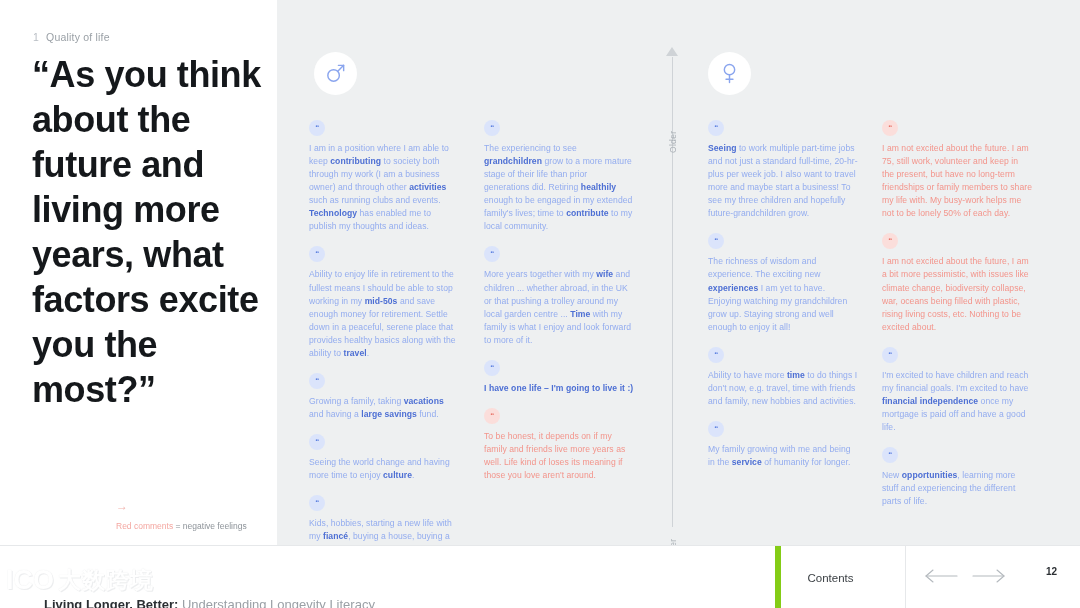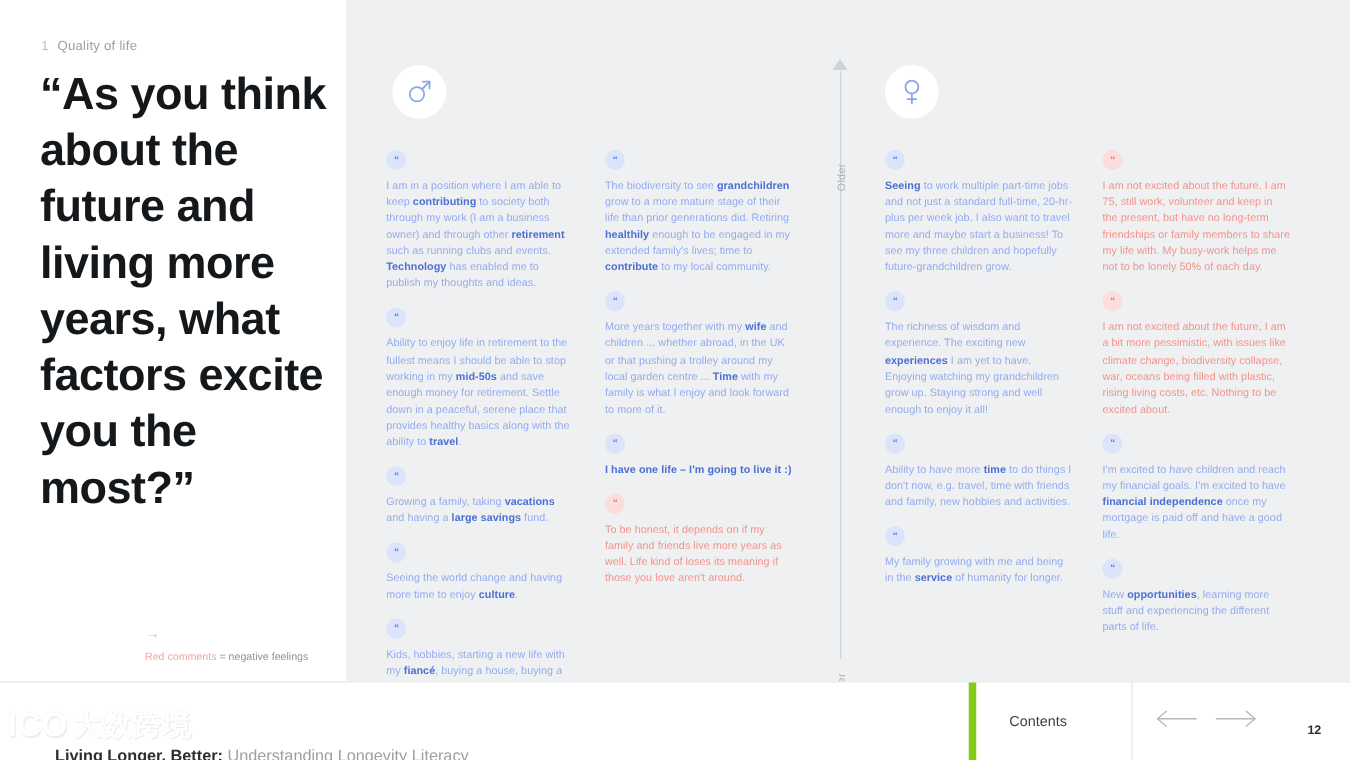--- a/index.html
+++ b/index.html
@@ -115,21 +115,21 @@
   #contents-link { font-size:11.5px; color:#3c4145; }
 
   #nav-cell {
     position:absolute; left:905px; top:0; width:118px; height:63px;
     border-left:1px solid #e6e8ea;
     display:flex; align-items:center; justify-content:center; gap:14px;
   }
   .nav-arrow { color:#b4b9be; display:block; }
 
   #page-num {
-    position:absolute; left:1023px; top:16px; width:57px; height:45px;
+    position:absolute; left:1023px; top:3px; width:57px; height:45px;
     display:flex; align-items:center; justify-content:center;
     font-size:10px; font-weight:bold; color:#2b2f33;
   }
 
   
   #watermark {
     position:absolute; left:6px; top:556px; width:150px; height:48px;
     opacity:.33; pointer-events:none;
     display:flex; align-items:center; gap:4px;
   }
@@ -180,21 +180,21 @@
   <div id="axis">
     <div class="head"></div>
     <div class="line"></div>
     <div class="axis-label" id="axis-older">Older</div>
     <div class="axis-label" id="axis-younger">Younger</div>
   </div>
 
   <div class="column" id="col-0">
       <div class="quote tone-blue">
         <div class="qmark">“</div>
-        <div class="qtext"><span>I am in a position where I am able to keep </span><b>contributing</b><span> to society both through my work (I am a business owner) and through other </span><b>retirement</b><span> such as running clubs and events. </span><b>Technology</b><span> has enabled me to publish my thoughts and ideas.</span></div>
+        <div class="qtext"><span>I am in a position where I am able to keep </span><b>contributing</b><span> to society both through my work (I am a business owner) and through other </span><b>activities</b><span> such as running clubs and events. </span><b>Technology</b><span> has enabled me to publish my thoughts and ideas.</span></div>
       </div>
       <div class="quote tone-blue">
         <div class="qmark">“</div>
         <div class="qtext"><span>Ability to enjoy life in retirement to the fullest means I should be able to stop working in my </span><b>mid-50s</b><span> and save enough money for retirement. Settle down in a peaceful, serene place that provides healthy basics along with the ability to </span><b>travel</b><span>.</span></div>
       </div>
       <div class="quote tone-blue">
         <div class="qmark">“</div>
         <div class="qtext"><span>Growing a family, taking </span><b>vacations</b><span> and having a </span><b>large savings</b><span> fund.</span></div>
       </div>
       <div class="quote tone-blue">
@@ -202,21 +202,21 @@
         <div class="qtext"><span>Seeing the world change and having more time to enjoy </span><b>culture</b><span>.</span></div>
       </div>
       <div class="quote tone-blue">
         <div class="qmark">“</div>
         <div class="qtext"><span>Kids, hobbies, starting a new life with my </span><b>fiancé</b><span>, buying a house, buying a car, buying a </span><b>boat</b><span>.</span></div>
       </div>
     </div>
   <div class="column" id="col-1">
       <div class="quote tone-blue">
         <div class="qmark">“</div>
-        <div class="qtext"><span>The biodiversity to see </span><b>grandchildren</b><span> grow to a more mature stage of their life than prior generations did. Retiring </span><b>healthily</b><span> enough to be engaged in my extended family's lives; time to </span><b>contribute</b><span> to my local community.</span></div>
+        <div class="qtext"><span>The experiencing to see </span><b>grandchildren</b><span> grow to a more mature stage of their life than prior generations did. Retiring </span><b>healthily</b><span> enough to be engaged in my extended family's lives; time to </span><b>contribute</b><span> to my local community.</span></div>
       </div>
       <div class="quote tone-blue">
         <div class="qmark">“</div>
         <div class="qtext"><span>More years together with my </span><b>wife</b><span> and children ... whether abroad, in the UK or that pushing a trolley around my local garden centre ... </span><b>Time</b><span> with my family is what I enjoy and look forward to more of it.</span></div>
       </div>
       <div class="quote tone-blue">
         <div class="qmark">“</div>
         <div class="qtext"><b>I have one life – I'm going to live it :)</b></div>
       </div>
       <div class="quote tone-red">

